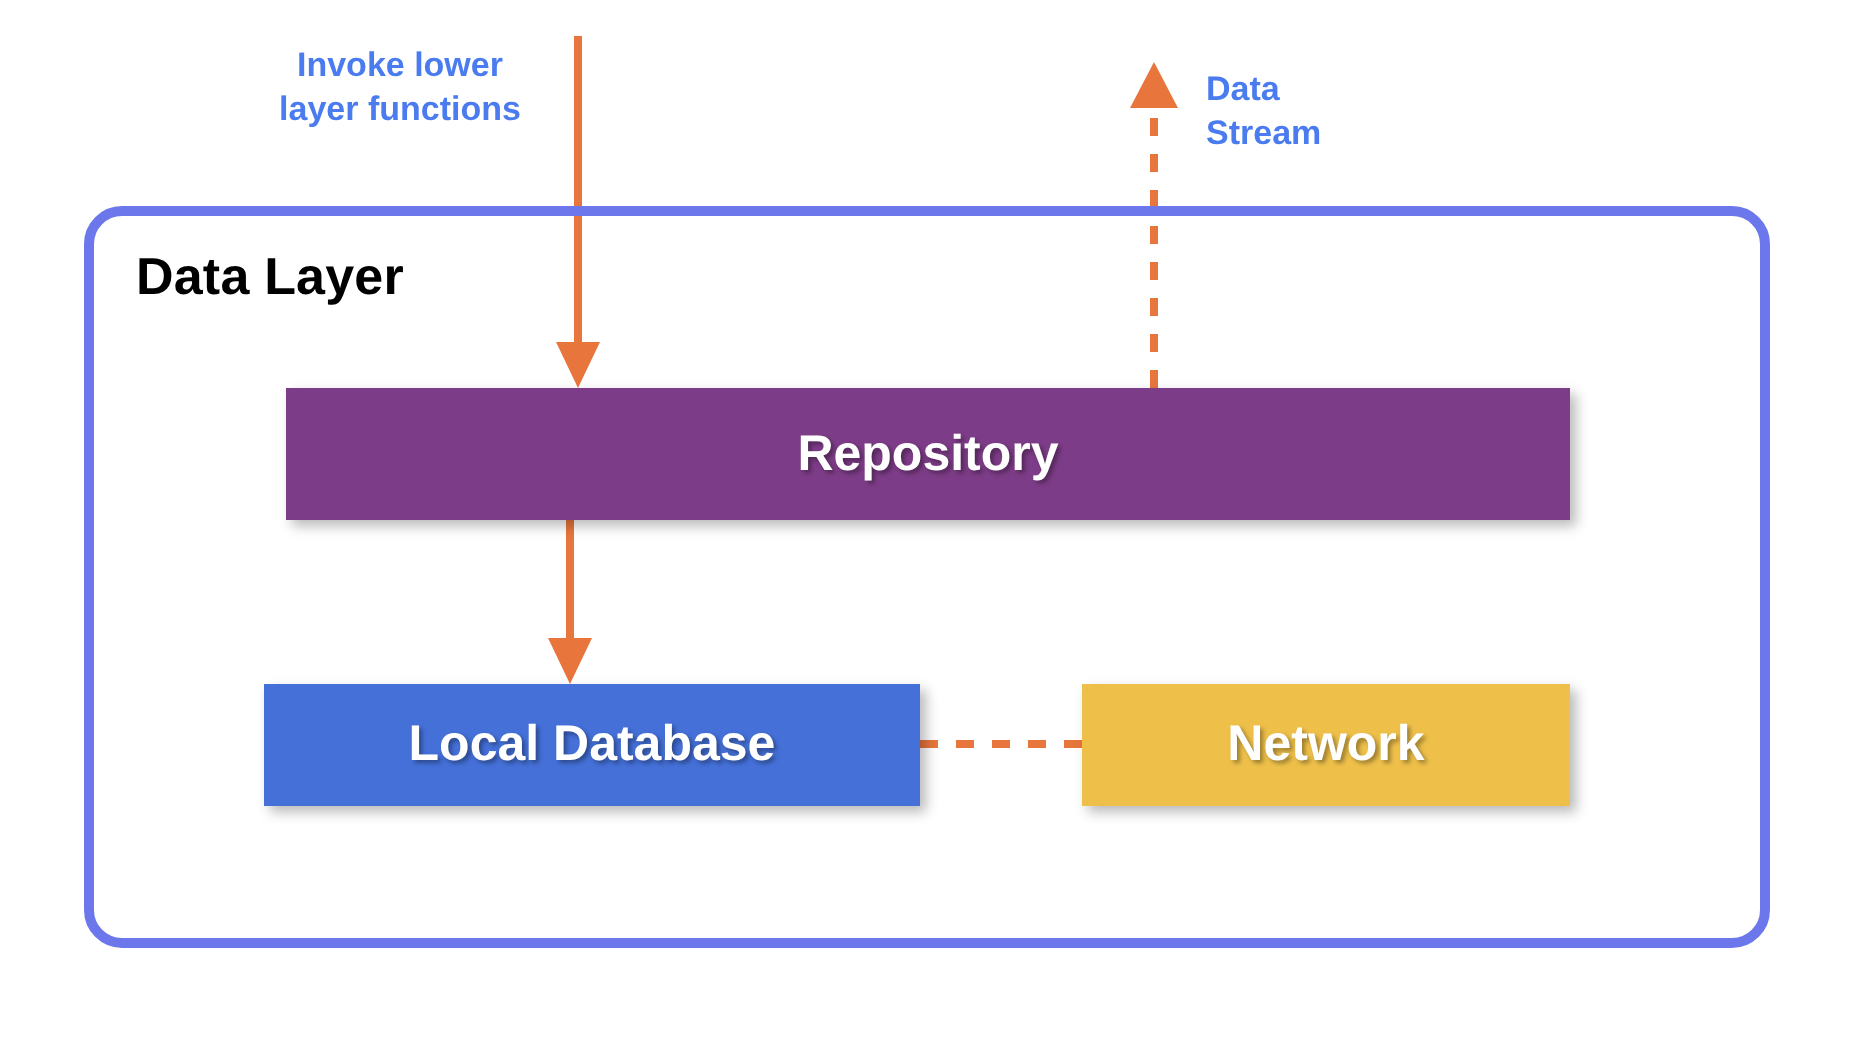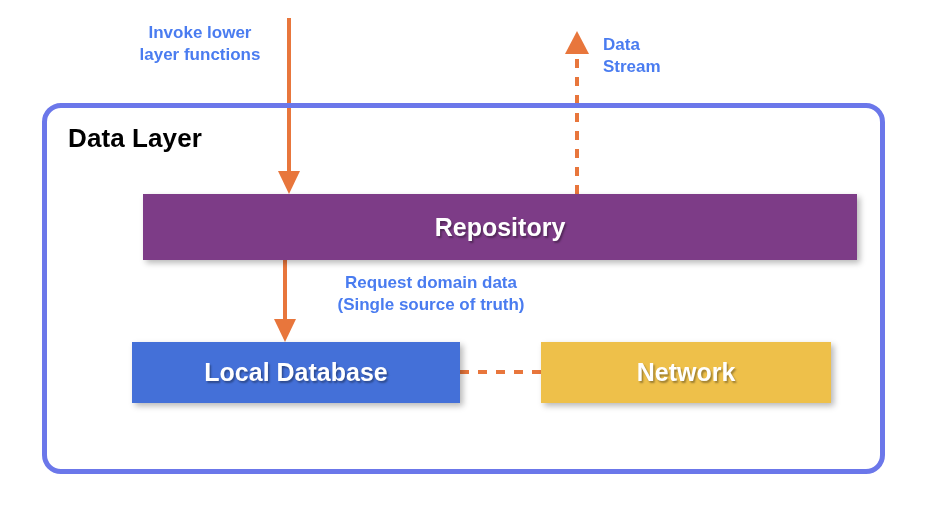--- a/index.html
+++ b/index.html
@@ -56,35 +56,35 @@
     justify-content: center;
     color: #ffffff;
     font-size: 25px;
     font-weight: bold;
     text-shadow: 1.5px 1.5px 2px rgba(0,0,0,0.35);
     box-shadow: 3px 3px 6px rgba(0,0,0,0.28);
   }
   #repository-box {
     left: 143px;
     top: 194px;
-    width: 714px;
+    width: 642px;
     height: 66px;
     background: #7d3c87;
   }
   #local-database-box {
     left: 132px;
     top: 342px;
     width: 328px;
     height: 61px;
     background: #4470d8;
   }
   #network-box {
     left: 541px;
     top: 342px;
-    width: 290px;
+    width: 244px;
     height: 61px;
     background: #eec04a;
   }
 
   
   .edge-label {
     color: #4a7cf0;
     font-size: 17px;
     font-weight: bold;
     line-height: 1.32;
@@ -158,17 +158,15 @@
   <div class="abs node-box" id="network-box">
     <span>Network</span>
   </div>
 
   <div class="abs edge-label" id="label-invoke">Invoke lower
 layer functions</div>
 
   <div class="abs edge-label" id="label-data-stream">Data
 Stream</div>
 
-  <div class="abs edge-label" id="label-request-domain">Request domain data
-(Single source of truth)</div>
 
 
 </div>
 
 </body></html>

